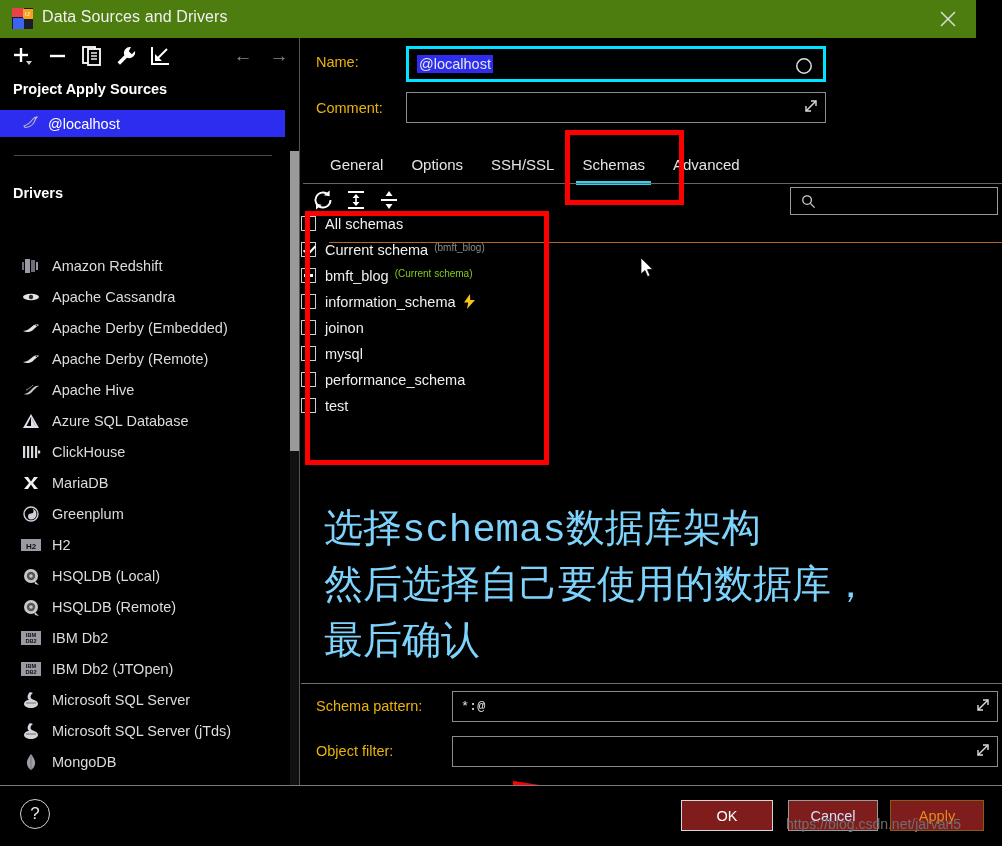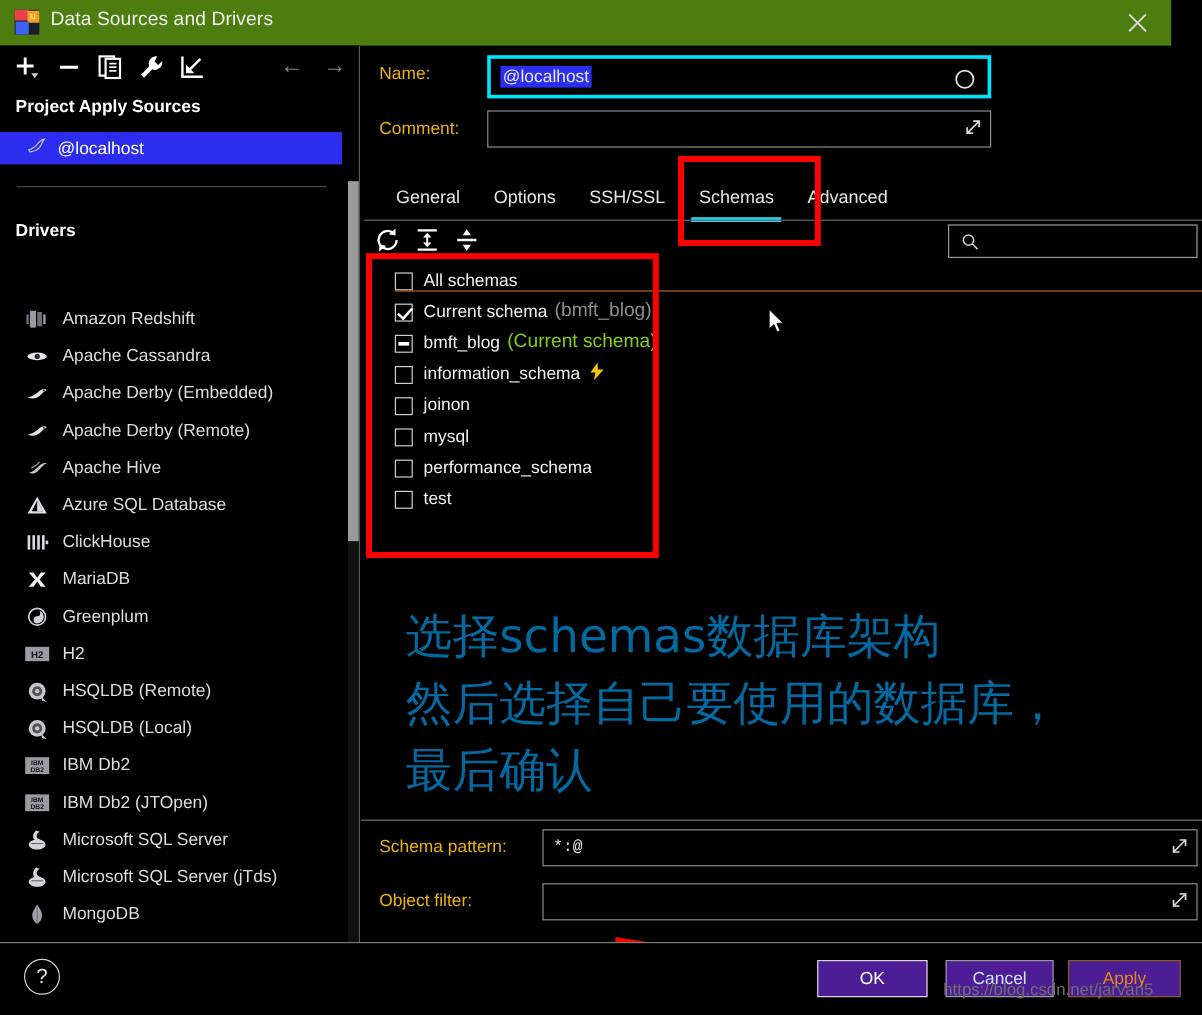--- a/index.html
+++ b/index.html
@@ -57,44 +57,44 @@
   .tabs-underline { position:absolute; left:2px; top:145px; width:699px; height:1px; background:#666; }
 
   
   .sch-toolbar { position:absolute; left:0; top:146px; width:701px; height:32px; }
   .sch-ic { position:absolute; top:4px; width:24px; height:24px; cursor:pointer; }
   .searchbox { position:absolute; left:489px; top:149px; width:208px; height:28px; border:1px solid #9a9a9a; background:#000; cursor:text; }
   .search-ic { position:absolute; left:10px; top:6px; width:15px; height:15px; }
 
   
   .sch-list { position:absolute; left:0; top:178px; width:701px; height:110px; }
-  .sch-row { position:relative; height:26px; display:flex; align-items:flex-end; padding-left:28px; cursor:pointer; }
+  .sch-row { position:relative; height:26px; display:flex; align-items:flex-start; cursor:pointer; }
   .cbx { width:15px; height:15px; border:1.6px solid #cfcfcf; background:#000; display:inline-block; position:relative; flex:0 0 auto; }
   .cbx.checked::after { content:""; position:absolute; left:3.5px; top:0px; width:5px; height:10px; border:solid #fff; border-width:0 2px 2px 0; transform:rotate(42deg); }
   .cbx.partial::after { content:""; position:absolute; left:2px; top:5.3px; width:9px; height:2.6px; background:#fff; }
   .sch-lb { margin-left:9px; font-size:14.5px; color:#f0f0f0; white-space:nowrap; }
-  .sch-sub { margin-left:6px; font-size:16px; color:#8d8d8d; }
+  .sch-sub { margin-left:6px; font-size:10px; color:#8d8d8d; }
   .sch-sub.cur { color:#84cc16; }
   .sch-bolt { margin-left:7px; color:#f5c518; font-size:14px; }
   .sch-hr { position:absolute; left:28px; width:673px; height:1px; background:#b4671f; }
 
   .panel-div { position:absolute; left:0; width:701px; height:1px; background:#6e6e6e; }
 
   
   .cursor { position:absolute; width:13px; height:20px; pointer-events:none; }
 
   
   .redbox { position:absolute; border:5px solid #ff0000; pointer-events:none; }
   .cn-ann { position:absolute; color:#ff0000; font-family:"DejaVu Sans", sans-serif; font-size:39px; line-height:56px; white-space:nowrap; }
 
   
   .bottombar { position:absolute; left:0; top:785px; width:1002px; height:61px; background:#000; }
   .bb-line { position:absolute; left:0; top:0; width:1002px; height:1px; background:#7a7a7a; }
   .help-btn { position:absolute; left:20px; top:14px; width:30px; height:30px; border:1.6px solid #d0d0d0; border-radius:50%; color:#e6e6e6; font-size:17px; text-align:center; line-height:27px; cursor:pointer; }
-  .dlgbtn { position:absolute; top:15px; height:31px; border:1px solid #9a9a9a; background:#4c1d95; font-size:14.5px; display:flex; align-items:center; justify-content:center; cursor:pointer; }
+  .dlgbtn { position:absolute; top:15px; height:31px; border:1px solid #9a9a9a; background:#7f1d1d; font-size:14.5px; display:flex; align-items:center; justify-content:center; cursor:pointer; }
   .btn-ok { left:681px; width:92px; color:#fff; border-color:#d6d6d6; }
   .btn-cancel { left:788px; width:90px; color:#cfe3ff; }
   .btn-apply { left:890px; width:94px; color:#e08b1e; border-color:#8a5a18; }
 
   .wmark { position:absolute; left:786px; top:816px; font-size:14px; color:#6f6f6f; font-family:"Liberation Sans", sans-serif; }
 </style>
 </head>
 <body>
 
 <div id="root">
@@ -259,32 +259,32 @@
         </div>
         <div class="drv-row">
           <span class="drv-ic">
             <svg width="20" height="18" viewBox="0 0 20 18">
               <circle cx="10" cy="9" r="7" fill="#c6c6ce"></circle>
               <circle cx="10" cy="9" r="4.2" fill="#555"></circle>
               <circle cx="10" cy="9" r="1.8" fill="#c6c6ce"></circle>
               <polygon points="13,13 18,18 14,17" fill="#c6c6ce"></polygon>
             </svg>
           </span>
-          <span class="drv-lb">HSQLDB (Remote)</span>
+          <span class="drv-lb">HSQLDB (Local)</span>
         </div>
         <div class="drv-row">
           <span class="drv-ic">
             <svg width="20" height="18" viewBox="0 0 20 18">
               <circle cx="10" cy="9" r="7" fill="#c6c6ce"></circle>
               <circle cx="10" cy="9" r="4.2" fill="#555"></circle>
               <circle cx="10" cy="9" r="1.8" fill="#c6c6ce"></circle>
               <polygon points="13,13 18,18 14,17" fill="#c6c6ce"></polygon>
             </svg>
           </span>
-          <span class="drv-lb">HSQLDB (Local)</span>
+          <span class="drv-lb">HSQLDB (Remote)</span>
         </div>
         <div class="drv-row">
           <span class="drv-ic">
             <svg width="22" height="16" viewBox="0 0 22 16">
               <rect x="1" y="1" width="20" height="14" fill="#9b9ba4"></rect>
               <text x="11" y="7.3" font-size="5.6" font-weight="bold" fill="#111" text-anchor="middle" font-family="Liberation Sans, sans-serif">IBM</text>
               <text x="11" y="13.4" font-size="5.6" font-weight="bold" fill="#111" text-anchor="middle" font-family="Liberation Sans, sans-serif">DB2</text>
             </svg>
           </span>
           <span class="drv-lb">IBM Db2</span>
@@ -463,21 +463,21 @@
   </div>
 
   <svg class="cursor" style="left:641px; top:258px;" viewBox="0 0 13 20">
     <polygon points="0,0 0,16 4,12.5 6.6,18.6 9,17.5 6.4,11.6 11.5,11.2" fill="#fff" stroke="#000" stroke-width="0.7"></polygon>
   </svg>
 
   <div class="redbox" style="left:565px; top:130px; width:119px; height:75px;"></div>
   <div class="redbox" style="left:305px; top:211px; width:244px; height:254px;"></div>
   <div class="redbox" style="left:681px; top:799px; width:92px; height:36px;"></div>
 
-  <div class="cn-ann" id="cn-ann" style="left: 338px; top: 503px; color: #0369a1;">
+  <div class="cn-ann" id="cn-ann" style="left: 324px; top: 503px; color: #7dd3fc; font-family: Liberation Mono, monospace;">
       <div>选择schemas数据库架构</div>
       <div>然后选择自己要使用的数据库，</div>
       <div>最后确认</div>
     </div>
 
   <svg style="position:absolute;left:505px;top:778px;width:230px;height:60px;" viewBox="0 0 230 60">
     <polygon points="8,3 178,33 178,18 210,37 178,56 178,42 8,14" fill="#ff0000"></polygon>
     <polygon points="8,3 175,28 175,22 8,9" fill="#ff0000"></polygon>
   </svg>
 

